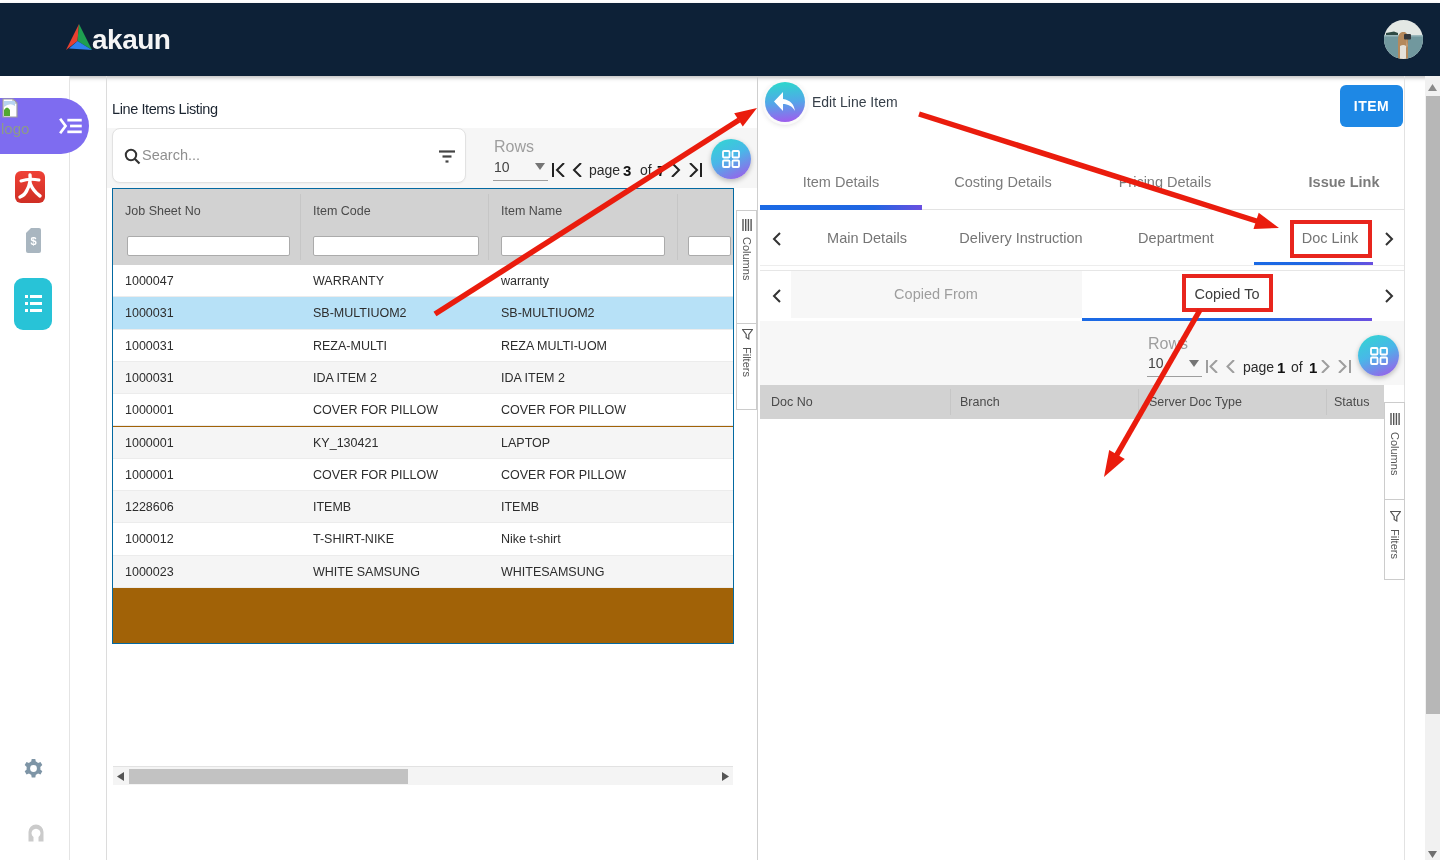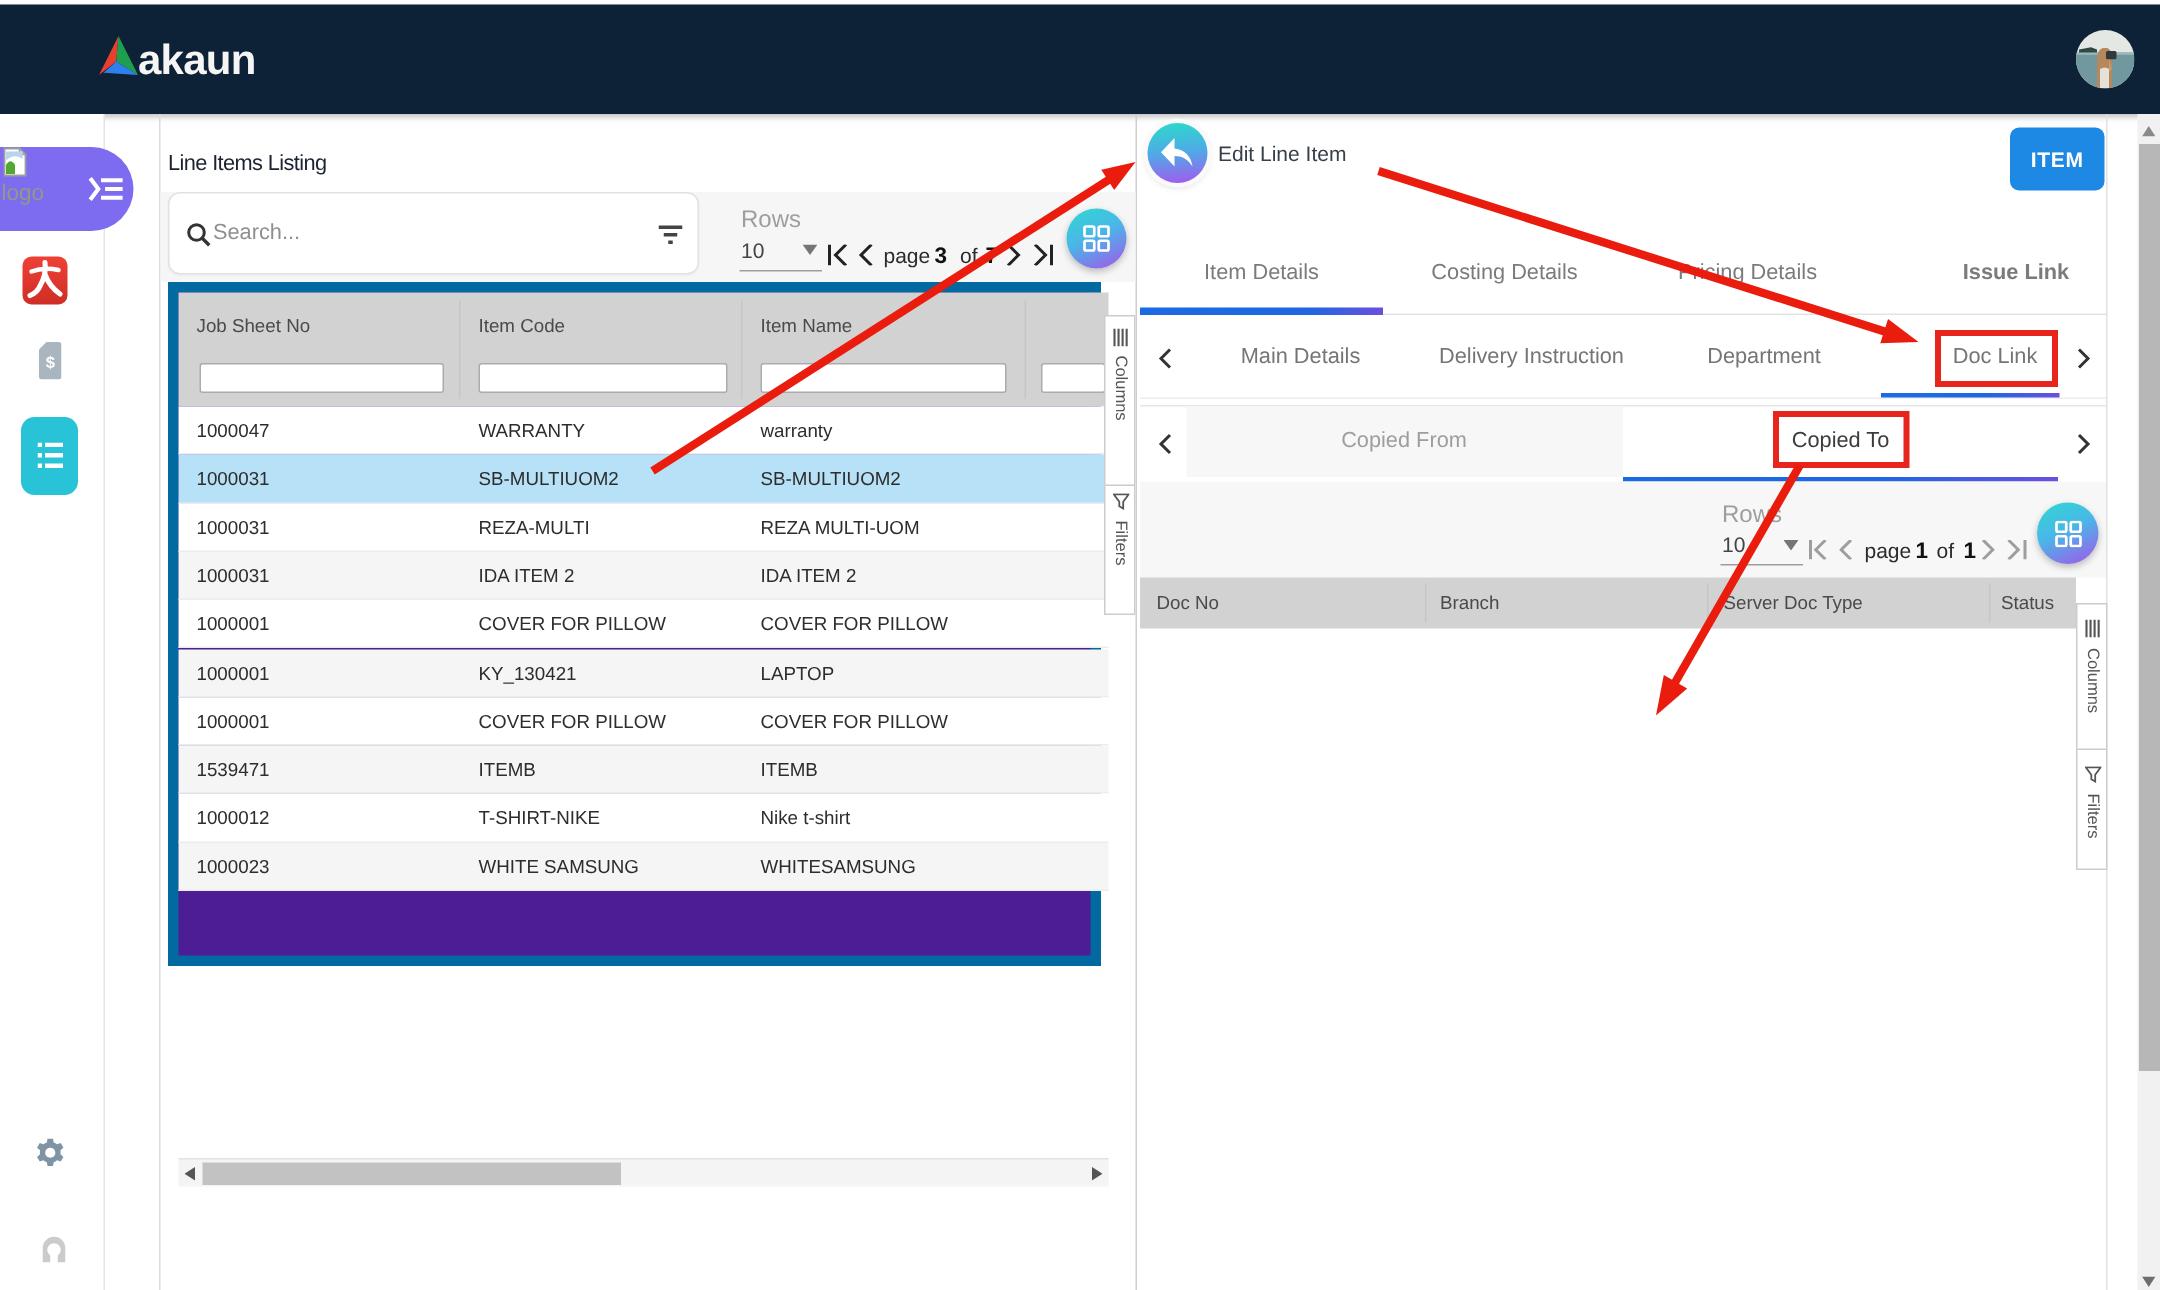--- a/index.html
+++ b/index.html
@@ -39,22 +39,22 @@
   border:1px solid #e2e2e2; border-radius:8px; box-shadow:0 1px 2px rgba(0,0,0,.04); }
 .rowslbl { font-size:16px; color:#9e9e9e; }
 .rowsval { font-size:14px; color:#444; }
 .rowsline { height:1px; background:#9e9e9e; }
 .pagetxt { font-size:14px; color:#2b2b2b; }
 .pagebold { font-size:15px; font-weight:bold; color:#111; }
 .gbtn { border-radius:50%;
   background:linear-gradient(155deg,#30d8d0 0%,#49b7e8 45%,#a653ea 100%);
   box-shadow:0 2px 5px rgba(0,0,0,.25); }
 
-#lp-table { left:112px; top:188px; width:622px; height:456px; background:#4c1d95;
-  border:7px solid #0369a1; }
+#lp-table { left:112px; top:188px; width:622px; height:456px; background:#a16207;
+  border:1px solid #0369a1; }
 #lp-head { position:absolute; left:0; top:0; width:620px; height:76px; background:#d2d2d2; }
 .hsep { position:absolute; top:5px; width:1px; height:66px; background:#c6c6c6; }
 .hlabel { position:absolute; top:15px; font-size:12.5px; color:#4a4a4a; }
 .finput { position:absolute; top:47px; height:20px; background:#fff;
   border:1px solid #ababab; border-radius:2px; }
 .trow { position:absolute; left:0; width:620px; height:32.3px; font-size:12.5px;
   color:#2d2d2d; border-bottom:1px solid #ececec; }
 .trow span { position:absolute; top:9px; }
 .c1 { left:12px; } .c2 { left:200px; } .c3 { left:388px; }
 #hscroll { position:absolute; left:0px; top:577px; width:620px; height:19px;
@@ -266,21 +266,21 @@
         <span class="c1">1000001</span>
         <span class="c2">KY_130421</span>
         <span class="c3">LAPTOP</span>
       </div>
     <div class="trow" style="top:269.8px;background:#fff;">
         <span class="c1">1000001</span>
         <span class="c2">COVER FOR PILLOW</span>
         <span class="c3">COVER FOR PILLOW</span>
       </div>
     <div class="trow" style="top:302.1px;background:#f5f5f5;">
-        <span class="c1">1539471</span>
+        <span class="c1">1228606</span>
         <span class="c2">ITEMB</span>
         <span class="c3">ITEMB</span>
       </div>
     <div class="trow" style="top:334.4px;background:#fff;">
         <span class="c1">1000012</span>
         <span class="c2">T-SHIRT-NIKE</span>
         <span class="c3">Nike t-shirt</span>
       </div>
     <div class="trow" style="top:366.7px;background:#f5f5f5;">
         <span class="c1">1000023</span>

